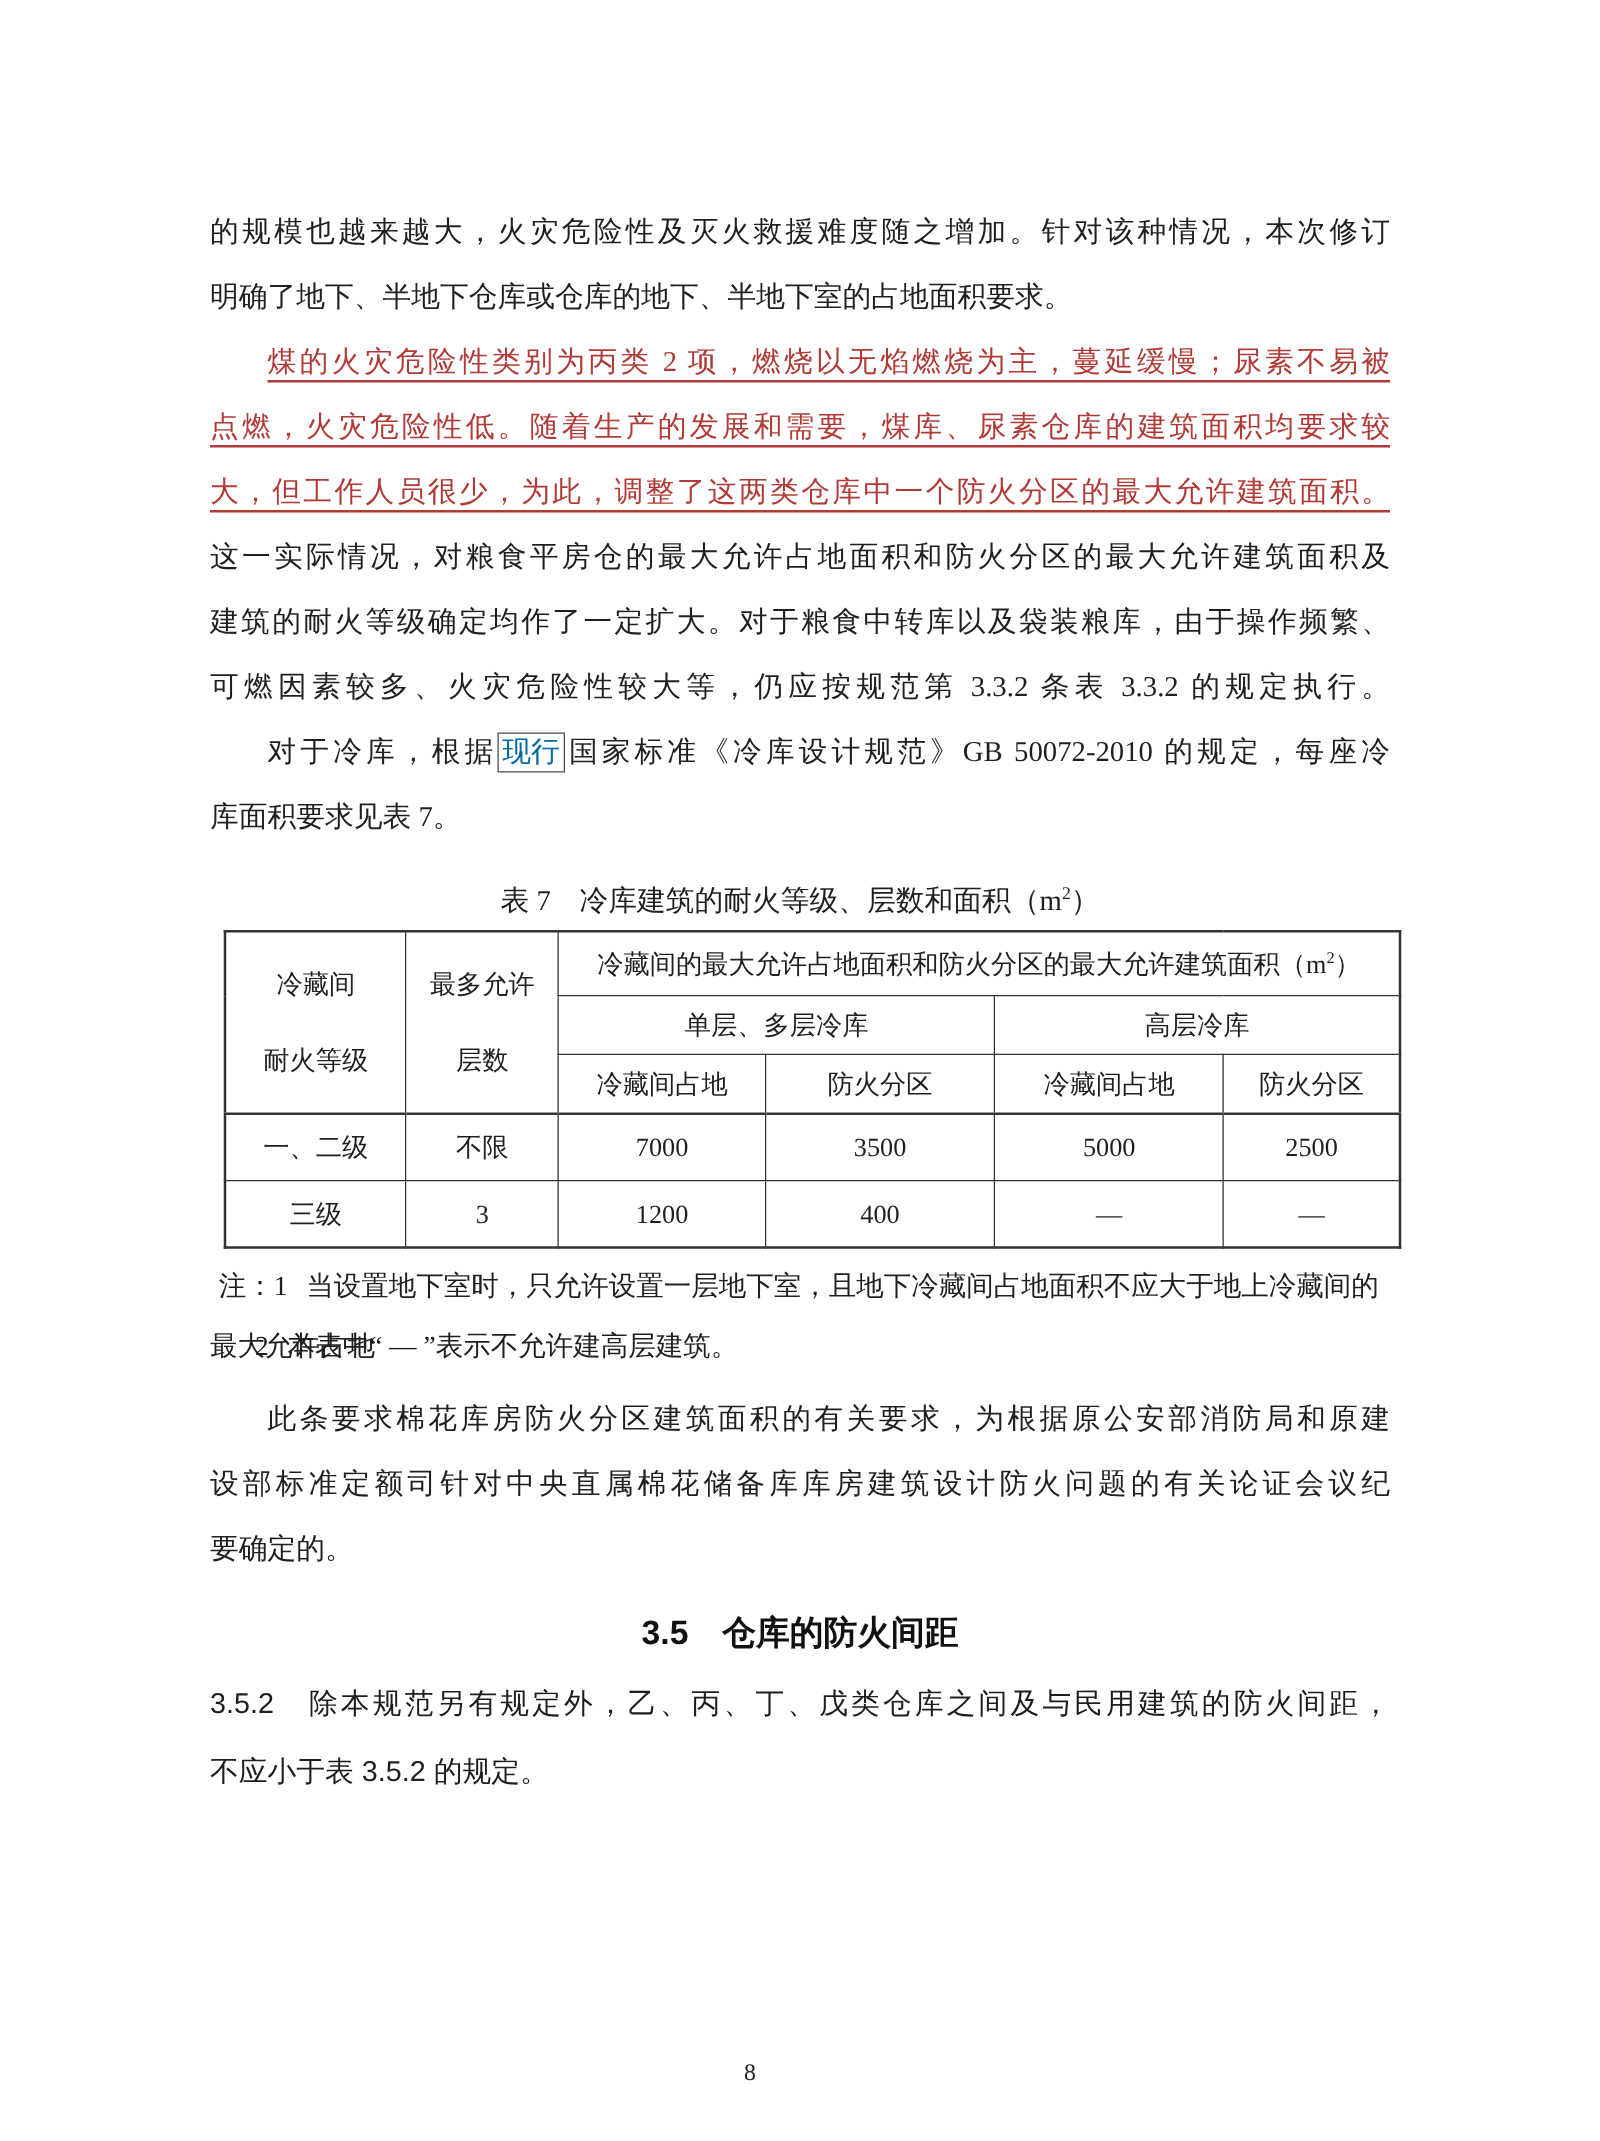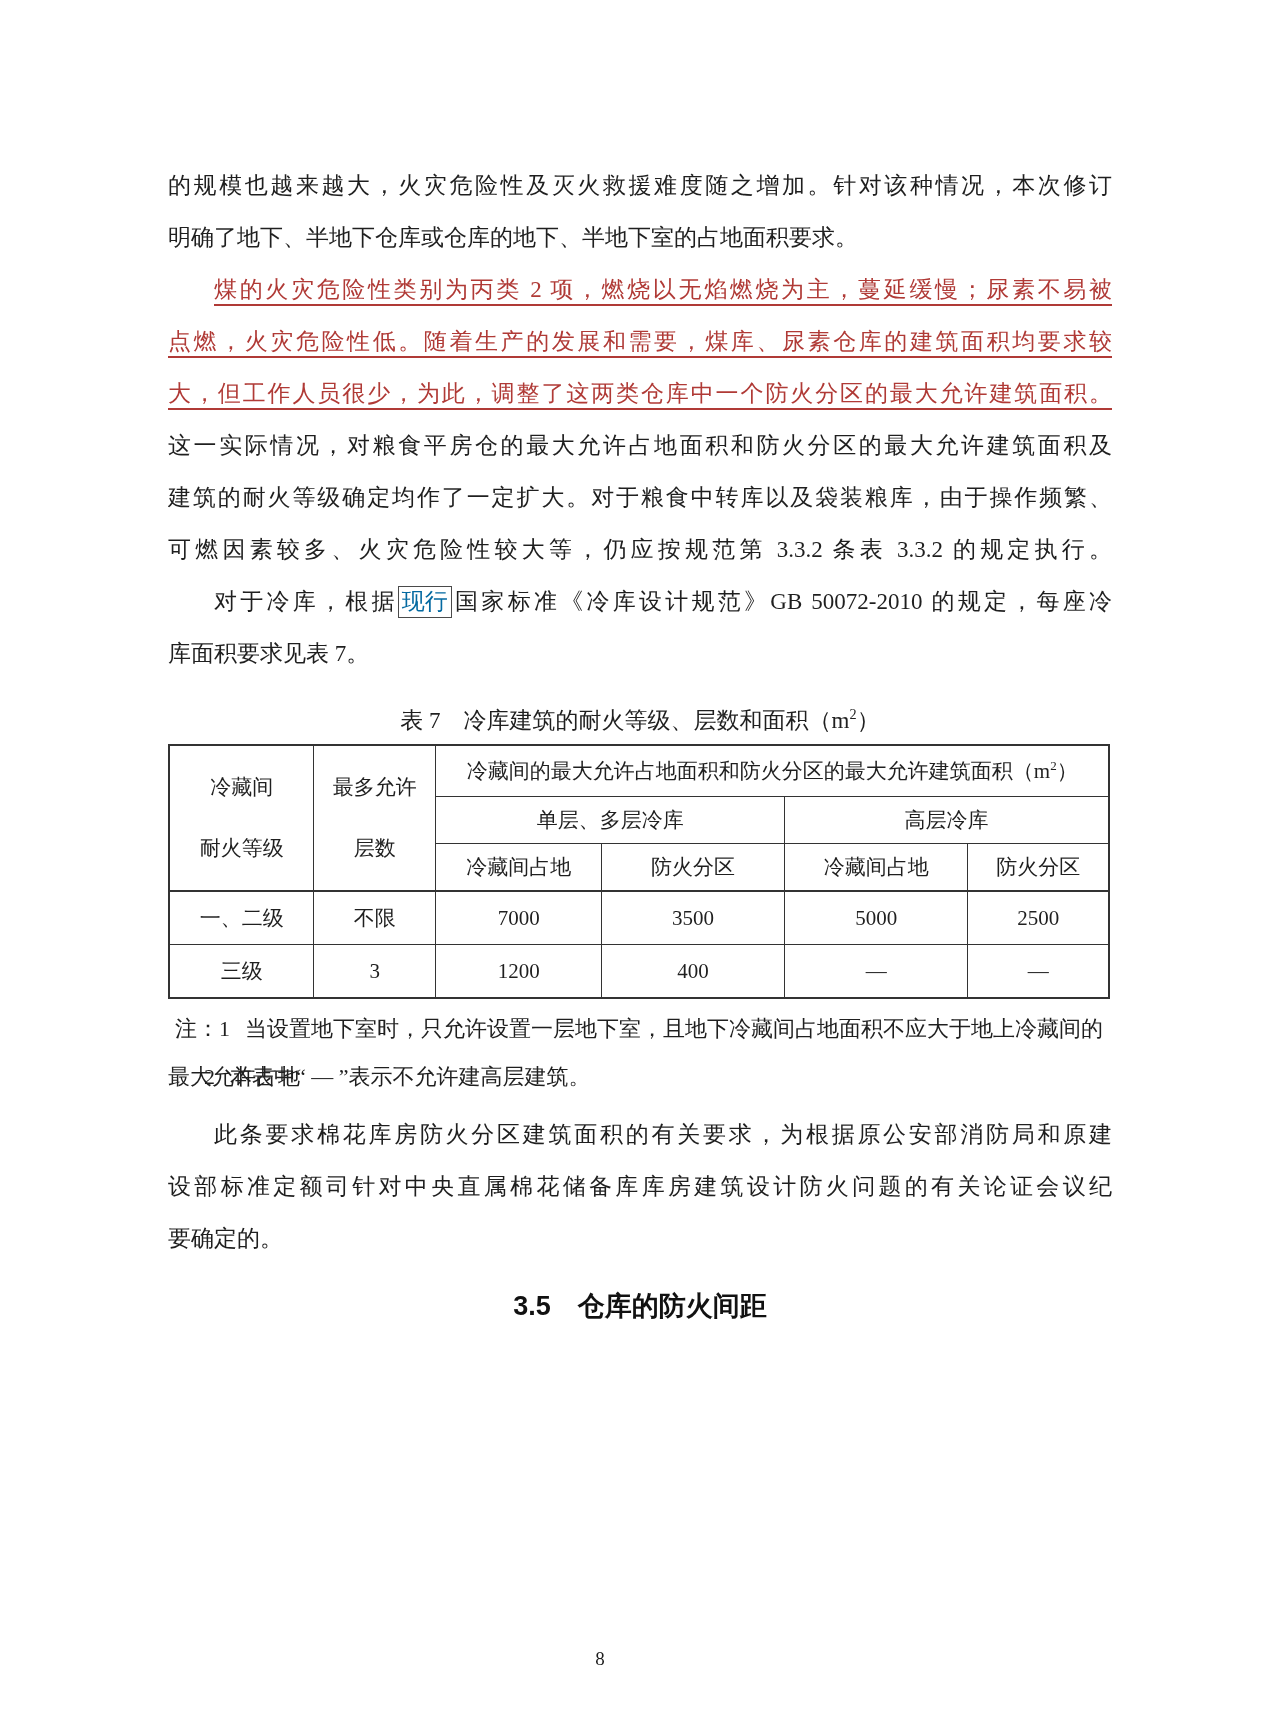--- a/index.html
+++ b/index.html
@@ -30,21 +30,21 @@
     padding:1px 3px;
     text-indent:0;
     display:inline-block;
     line-height:1.2;
   }
   .table-title{
     height:42px;line-height:42px;font-size:23px;text-align:center;
     margin-top:20px;
   }
   table.t7{
-    border-collapse:collapse;width:942px;margin-left:0;margin-top:2px;
+    border-collapse:collapse;width:942px;margin-left:11px;margin-top:2px;
     table-layout:fixed;
   }
   table.t7 td{
     border:1.5px solid #333;text-align:center;font-size:21px;color:#1f1f1f;
     padding:0 4px;overflow:hidden;
   }
   table.t7{border:2px solid #333;}
   td.hA{height:50px;}
   td.hB{height:46px;}
   td.hC{height:46px;}
@@ -157,16 +157,20 @@
       <span class="note2-num">2</span><span>本表中“ — ”表示不允许建高层建筑。</span>
     </div>
   </div>
 
   <div class="line indent" style="margin-top:8px;">此条要求棉花库房防火分区建筑面积的有关要求，为根据原公安部消防局和原建</div>
   <div class="line">设部标准定额司针对中央直属棉花储备库库房建筑设计防火问题的有关论证会议纪</div>
   <div class="line short">要确定的。</div>
 
   <div class="section-heading">3.5　仓库的防火间距</div>
 
+  <div class="clause">
+    <div class="line">3.5.2　除本规范另有规定外，乙、丙、丁、戊类仓库之间及与民用建筑的防火间距，</div>
+    <div class="line short">不应小于表 3.5.2 的规定。</div>
+  </div>
 
 </div>
 
 <div class="page-num">8</div>
 
 </body></html>

